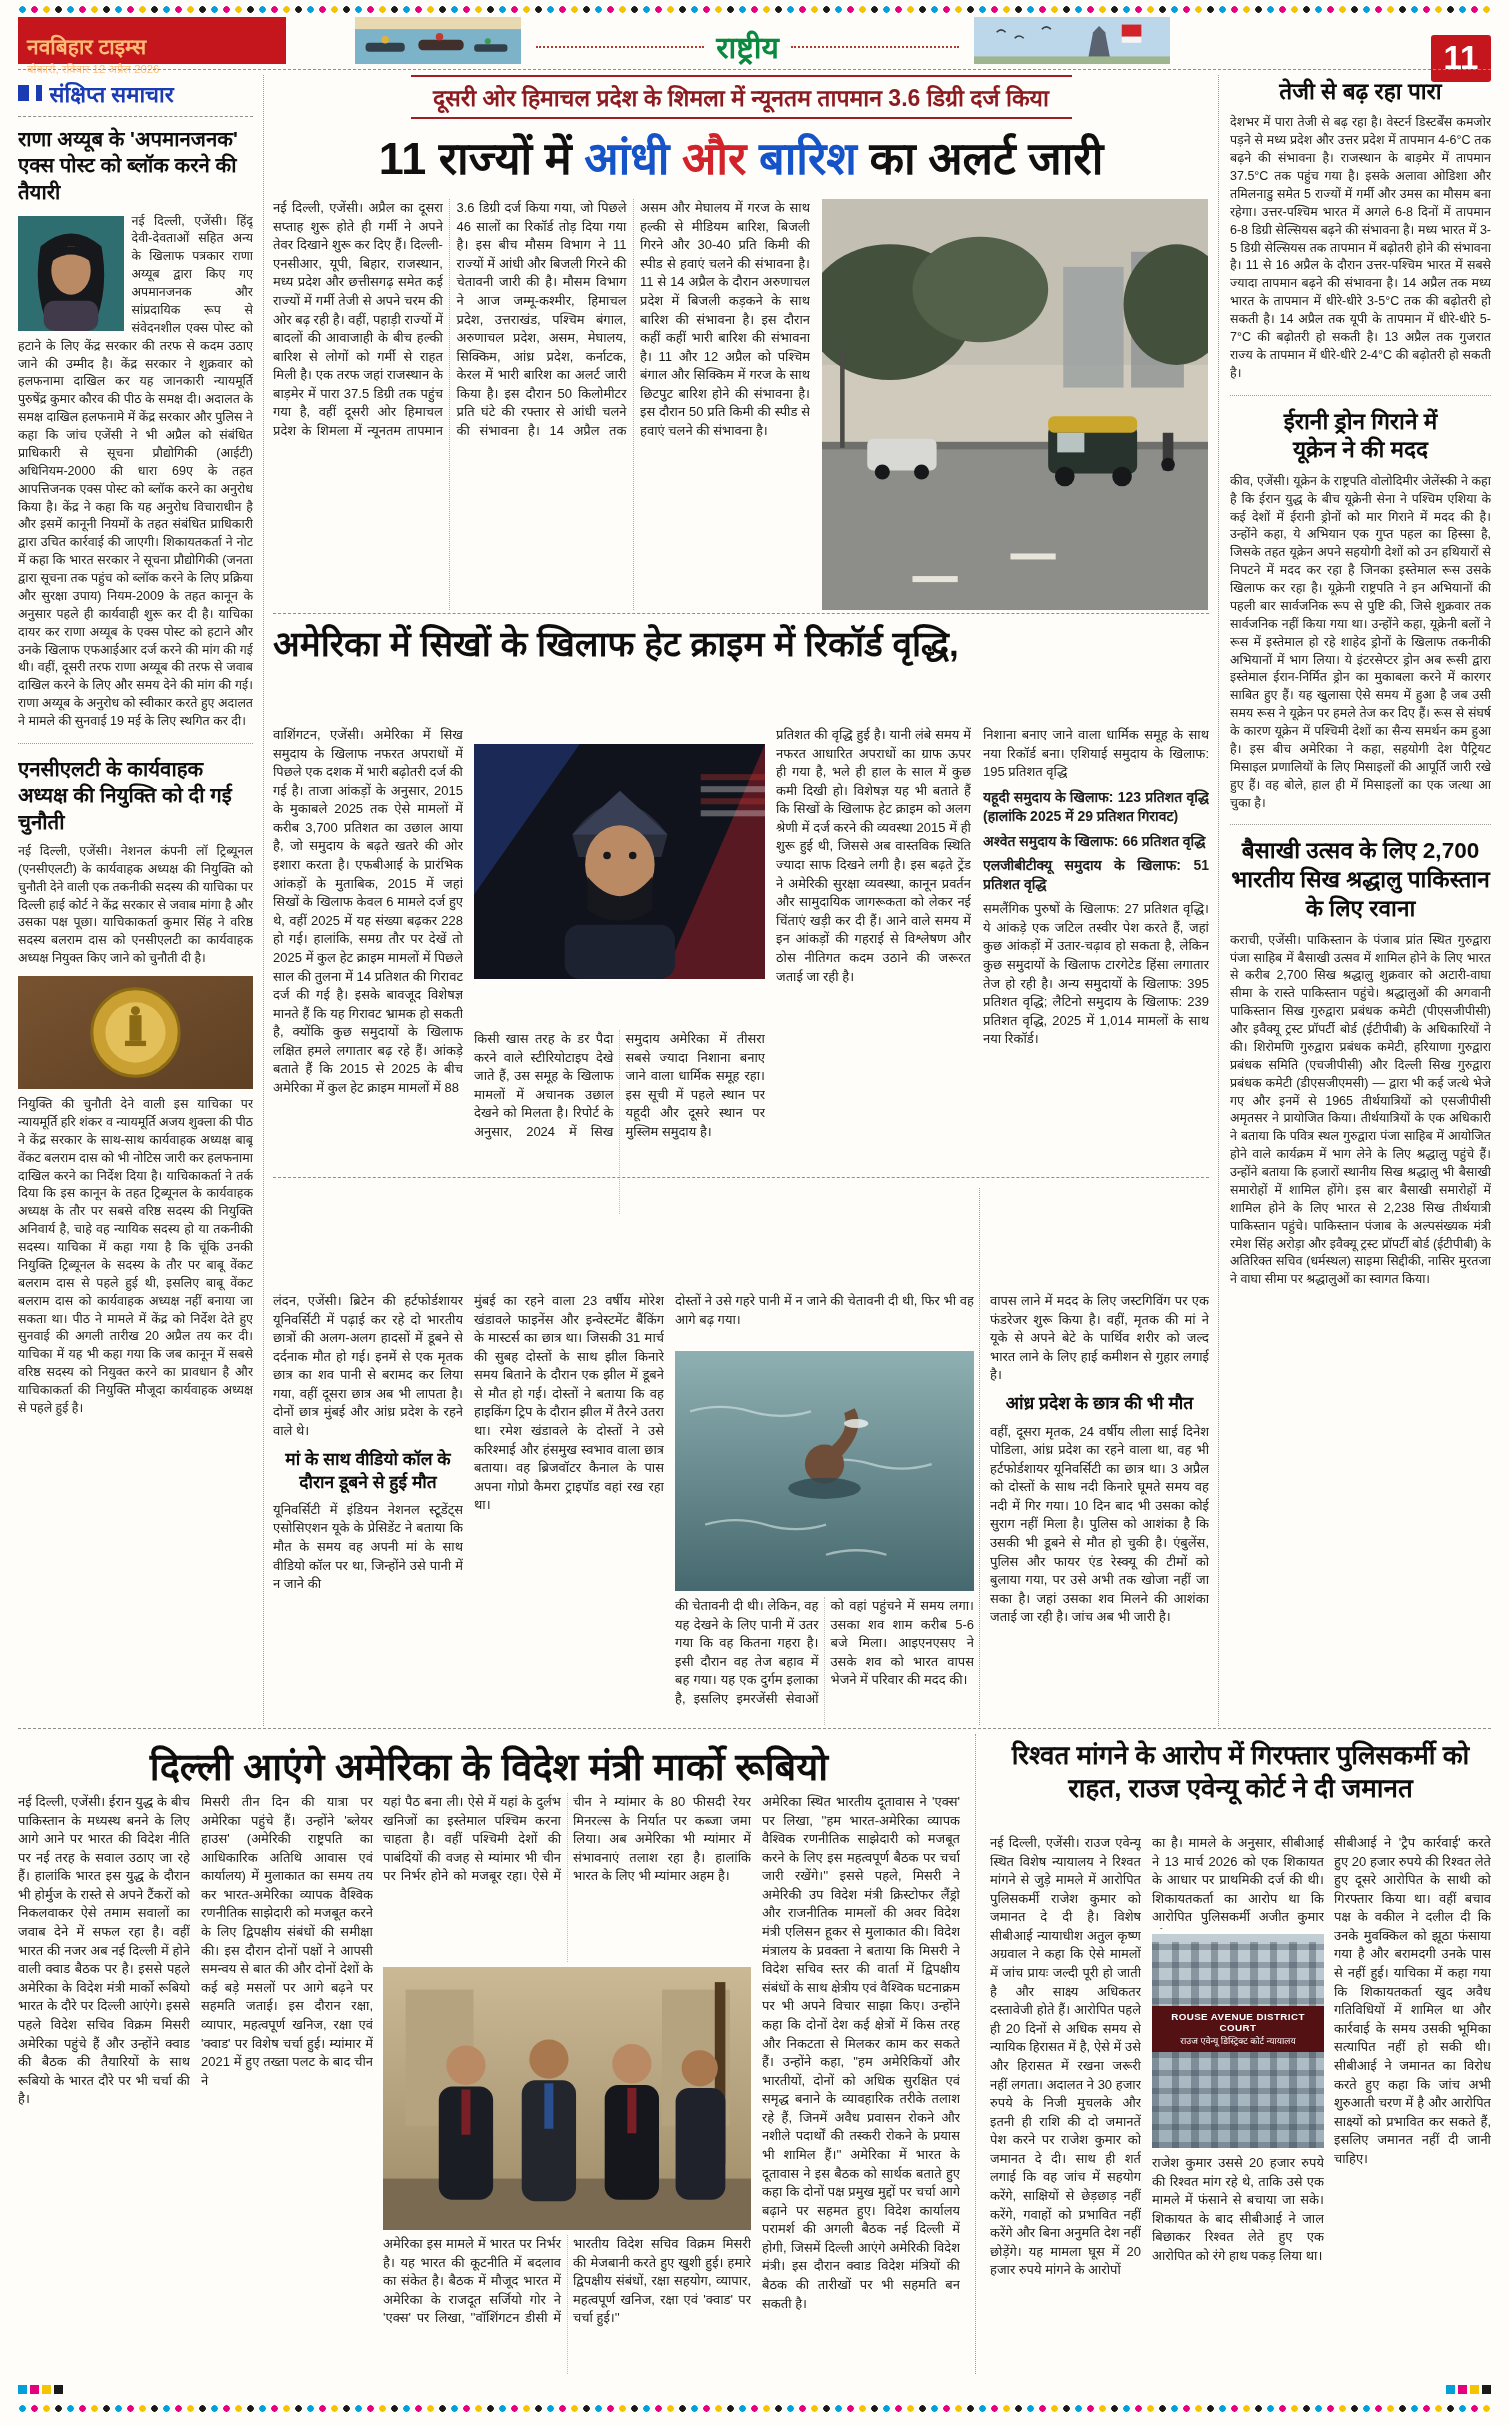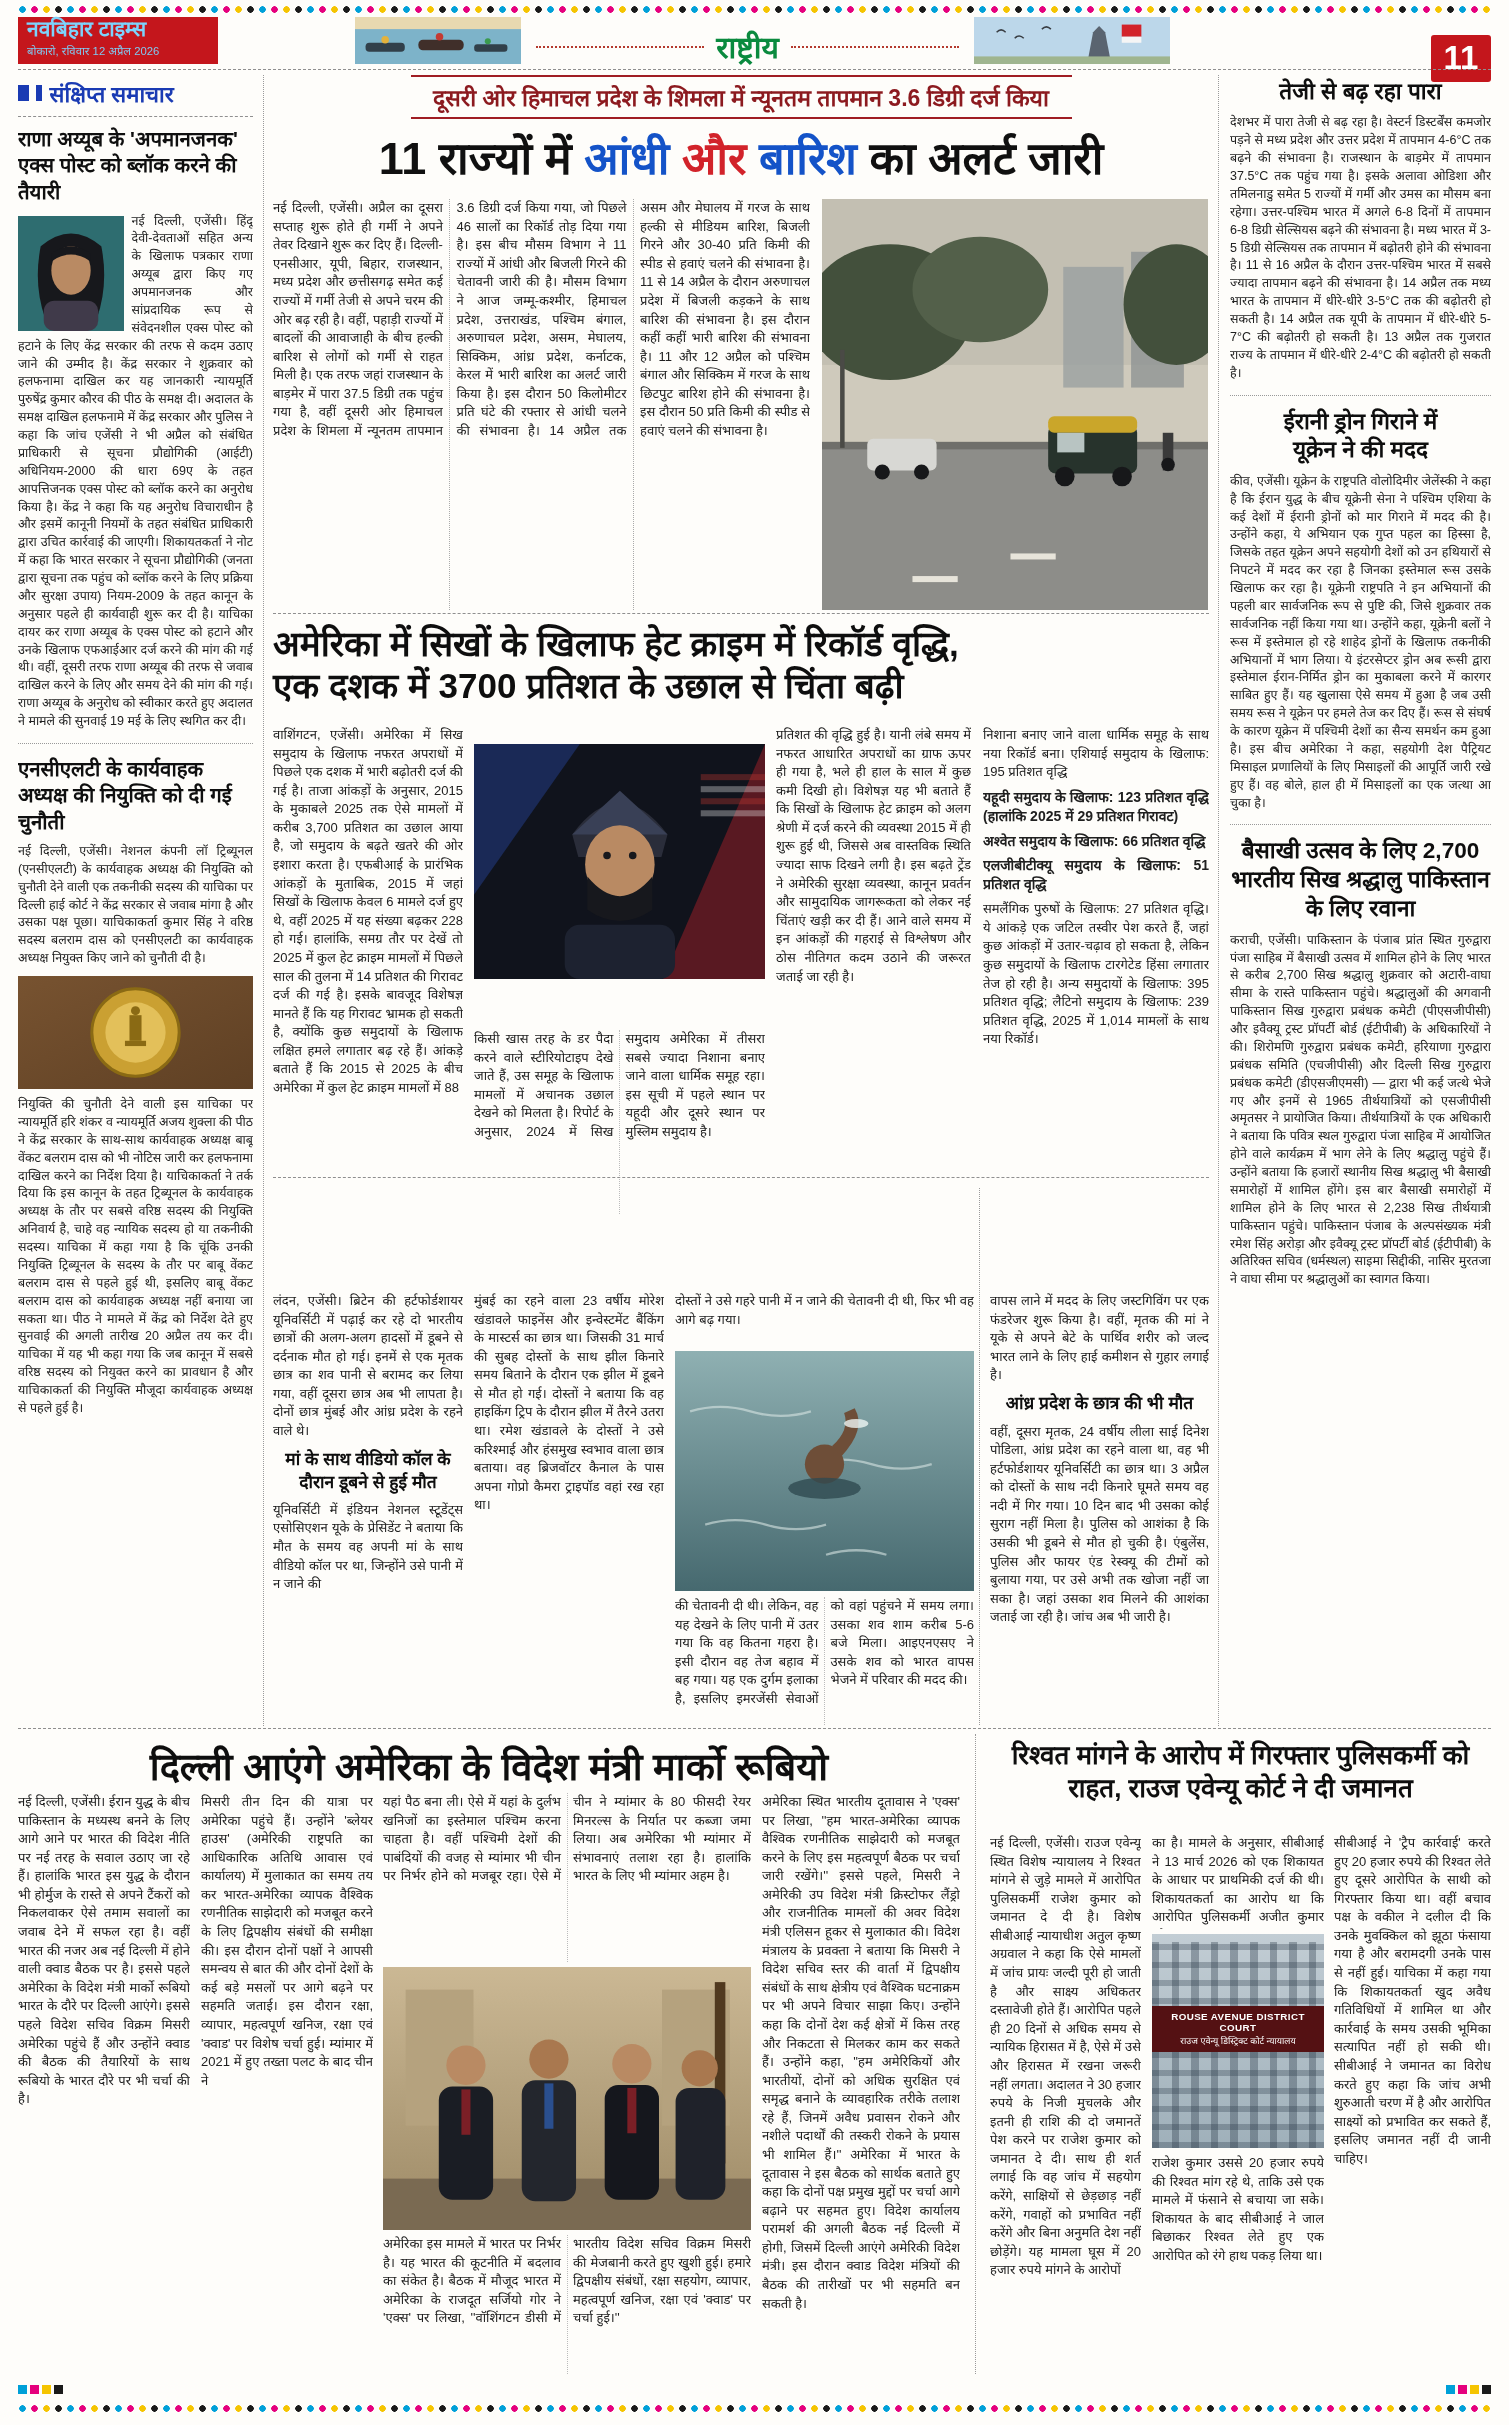--- a/index.html
+++ b/index.html
@@ -8,21 +8,21 @@
   .abs{position:absolute;}
   .dots{height:9px;
     background-image:
       radial-gradient(circle at 4.5px 4.5px, #00a0d8 3px, transparent 3.5px),
       radial-gradient(circle at 4.5px 4.5px, #e5007d 3px, transparent 3.5px),
       radial-gradient(circle at 4.5px 4.5px, #f5c400 3px, transparent 3.5px),
       radial-gradient(circle at 4.5px 4.5px, #1a1a1a 3px, transparent 3.5px);
     background-size:48px 9px;
     background-position:0 0,12px 0,24px 0,36px 0;
     background-repeat:repeat-x;}
-  .masthead{background:#c4161c;color:#7dd3fc;padding:0 9px;width:200px;height:47px;box-sizing:border-box;}
+  .masthead{background:#c4161c;color:#fdba74;padding:18px 9px;width:268px;height:47px;box-sizing:border-box;}
   .paper-name{font-size:21px;font-weight:bold;line-height:1.1;}
   .paper-date{font-size:11.3px;margin-top:3px;opacity:.95;}
   .pagenum{background:#c4161c;color:#fff;font-size:33px;font-weight:bold;width:60px;height:47px;
            display:flex;align-items:center;justify-content:center;border-radius:3px;margin-top:18px;}
   .section-wrap{display:flex;align-items:center;gap:12px;}
   .dotline{flex:1;border-top:2.3px dotted #b43a2e;height:0;}
   .sec{color:#0a8a3e;font-size:30px;font-weight:bold;}
   .hdash{border-top:1.5px dashed #8f8f8f;height:0;}
   .vdot{border-left:1.5px dotted #9a9a9a;width:0;}
   .body-text{font-size:13px;line-height:1.43;text-align:justify;color:#202020;overflow:hidden;}
@@ -201,21 +201,20 @@
 
     <div class="sep"></div>
 
     <div class="headline-md">बैसाखी उत्सव के लिए 2,700 भारतीय सिख श्रद्धालु पाकिस्तान के लिए रवाना</div>
     <div class="body-text small-text" style="margin-top:7.5px;">कराची, एजेंसी। पाकिस्तान के पंजाब प्रांत स्थित गुरुद्वारा पंजा साहिब में बैसाखी उत्सव में शामिल होने के लिए भारत से करीब 2,700 सिख श्रद्धालु शुक्रवार को अटारी-वाघा सीमा के रास्ते पाकिस्तान पहुंचे। श्रद्धालुओं की अगवानी पाकिस्तान सिख गुरुद्वारा प्रबंधक कमेटी (पीएसजीपीसी) और इवैक्यू ट्रस्ट प्रॉपर्टी बोर्ड (ईटीपीबी) के अधिकारियों ने की। शिरोमणि गुरुद्वारा प्रबंधक कमेटी, हरियाणा गुरुद्वारा प्रबंधक समिति (एचजीपीसी) और दिल्ली सिख गुरुद्वारा प्रबंधक कमेटी (डीएसजीएमसी) — द्वारा भी कई जत्थे भेजे गए और इनमें से 1965 तीर्थयात्रियों को एसजीपीसी अमृतसर ने प्रायोजित किया। तीर्थयात्रियों के एक अधिकारी ने बताया कि पवित्र स्थल गुरुद्वारा पंजा साहिब में आयोजित होने वाले कार्यक्रम में भाग लेने के लिए श्रद्धालु पहुंचे हैं। उन्होंने बताया कि हजारों स्थानीय सिख श्रद्धालु भी बैसाखी समारोहों में शामिल होंगे। इस बार बैसाखी समारोहों में शामिल होने के लिए भारत से 2,238 सिख तीर्थयात्री पाकिस्तान पहुंचे। पाकिस्तान पंजाब के अल्पसंख्यक मंत्री रमेश सिंह अरोड़ा और इवैक्यू ट्रस्ट प्रॉपर्टी बोर्ड (ईटीपीबी) के अतिरिक्त सचिव (धर्मस्थल) साइमा सिद्दीकी, नासिर मुरतजा ने वाघा सीमा पर श्रद्धालुओं का स्वागत किया।</div>
   </div>
 
   <div class="hdash abs" style="left:273px;top:613px;width:936px;"></div>
   <div class="abs headline-lg" style="left:273px;top:623px;width:936px;">
     <div>अमेरिका में सिखों के खिलाफ हेट क्राइम में रिकॉर्ड वृद्धि,</div>
-    <div>एक दशक में 3700 प्रतिशत के उछाल से चिंता बढ़ी</div>
   </div>
 
   <div class="abs body-text" style="left:273px;top:726px;width:190px;height:445px;">वाशिंगटन, एजेंसी। अमेरिका में सिख समुदाय के खिलाफ नफरत अपराधों में पिछले एक दशक में भारी बढ़ोतरी दर्ज की गई है। ताजा आंकड़ों के अनुसार, 2015 के मुकाबले 2025 तक ऐसे मामलों में करीब 3,700 प्रतिशत का उछाल आया है, जो समुदाय के बढ़ते खतरे की ओर इशारा करता है। एफबीआई के प्रारंभिक आंकड़ों के मुताबिक, 2015 में जहां सिखों के खिलाफ केवल 6 मामले दर्ज हुए थे, वहीं 2025 में यह संख्या बढ़कर 228 हो गई। हालांकि, समग्र तौर पर देखें तो 2025 में कुल हेट क्राइम मामलों में पिछले साल की तुलना में 14 प्रतिशत की गिरावट दर्ज की गई है। इसके बावजूद विशेषज्ञ मानते हैं कि यह गिरावट भ्रामक हो सकती है, क्योंकि कुछ समुदायों के खिलाफ लक्षित हमले लगातार बढ़ रहे हैं। आंकड़े बताते हैं कि 2015 से 2025 के बीच अमेरिका में कुल हेट क्राइम मामलों में 88</div>
 
   <div class="photo abs" style="left:474px;top:744px;width:291px;height:235px;">
     <svg viewBox="0 0 385 312" preserveAspectRatio="none">
       <rect width="385" height="312" fill="#10131c"></rect>
       <polygon points="385,0 385,312 250,312" fill="#b3222a" opacity=".45"></polygon>
       <polygon points="0,0 140,0 0,200" fill="#23408f" opacity=".5"></polygon>
       <g opacity=".35">

